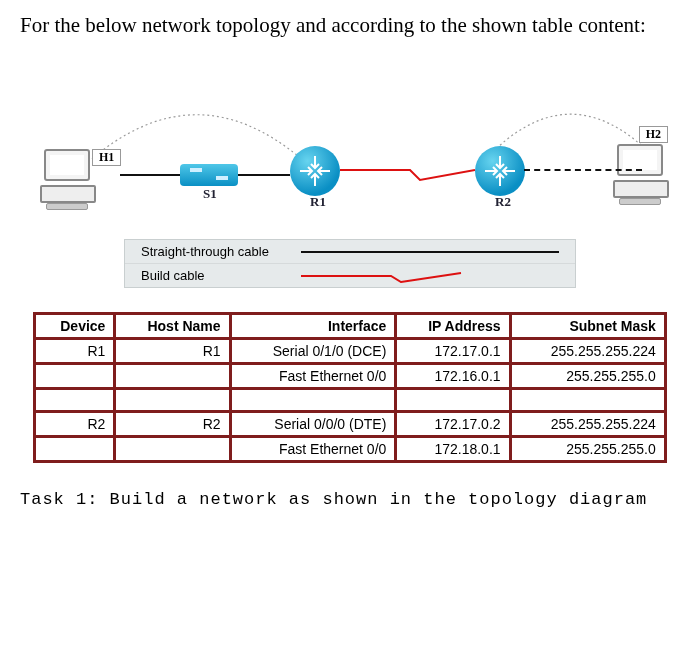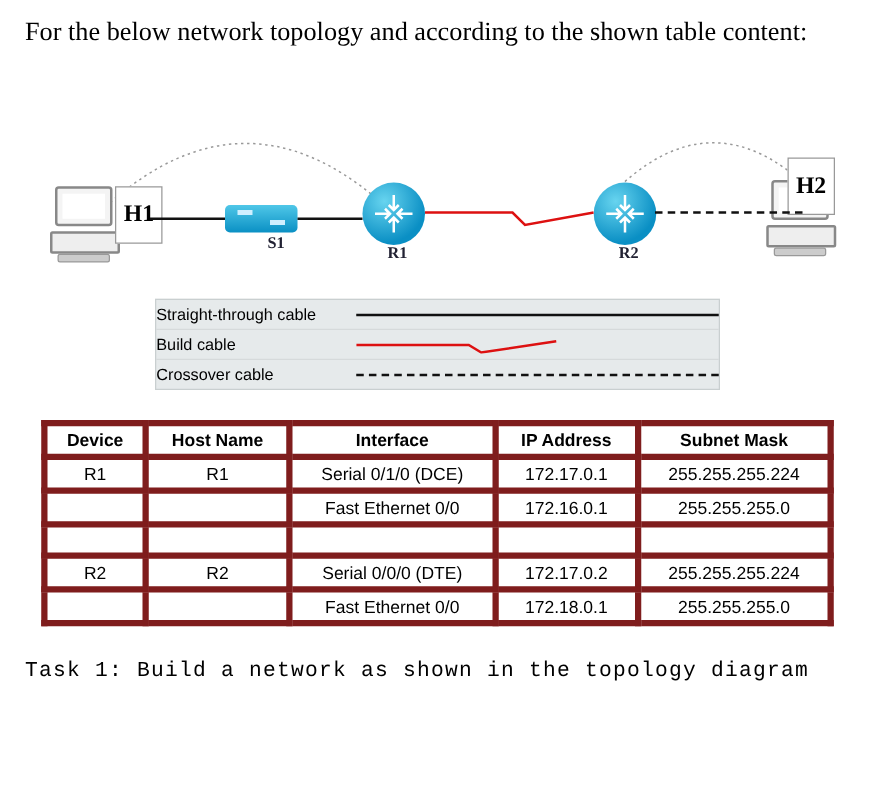--- a/index.html
+++ b/index.html
@@ -5,35 +5,35 @@
 body{margin:0;padding:12px 20px;font-family:Georgia,'Times New Roman',serif;color:#000;background:#fff;width:700px;box-sizing:border-box}
 .intro{font-size:21px;line-height:1.3;margin-bottom:15px}
 .diagram{position:relative;height:175px;margin:0 10px 10px}
 .solid{position:absolute;background:#111;height:1.5px}
 .dash{position:absolute;border-top:2px dashed #111;height:0}
 .host{position:absolute;width:52px;height:60px}
 .host .monitor{position:absolute;left:4px;top:0;width:42px;height:28px;border:2px solid #888;border-radius:3px;background:#f4f4f4}
 .host .screen{position:absolute;left:4px;top:4px;right:4px;bottom:4px;background:#fff}
 .host .base{position:absolute;left:0;top:36px;width:52px;height:14px;border:2px solid #888;border-radius:2px;background:#eee}
 .host .kb{position:absolute;left:6px;top:54px;width:40px;height:5px;background:#ccc;border:1px solid #999;border-radius:2px}
-.hostlbl{position:absolute;font-size:19px;font-weight:bold;background:#fff;border:1px solid #999;padding:11px 6px}
+.hostlbl{position:absolute;font-size:12px;font-weight:bold;background:#fff;border:1px solid #999;padding:0 6px}
 .switch{position:absolute;width:58px;height:22px;background:linear-gradient(#4fc7e8,#0a90c4);border-radius:4px}
 .switch::before,.switch::after{content:"";position:absolute;width:12px;height:4px;background:#cfefff;top:4px}
 .switch::before{left:10px}
 .switch::after{right:10px;top:12px}
 .router{position:absolute;width:50px;height:50px;border-radius:50%;background:radial-gradient(circle at 35% 30%,#67d4ef,#0a8fc4 70%)}
 .router svg{position:absolute;inset:0}
 .devlbl{position:absolute;font-size:13px;color:#223;font-weight:bold}
 .legend{margin:6px auto 24px;width:450px;background:#e6eaeb;border:1px solid #c9cfd0;font-family:Arial,sans-serif;font-size:13px}
-.legend-row{display:flex;align-items:center;padding:4px 0;border-top:1px solid #d6dadb}
+.legend-row{display:flex;align-items:center;padding:4px 16px;border-top:1px solid #d6dadb}
 .legend-row:first-child{border-top:none}
 .legend-name{flex:0 0 160px}
 .legend-sample{flex:1;height:10px;position:relative;display:flex;align-items:center}
 table.dev{border-collapse:collapse;width:96%;margin:0 2% 24px;font-family:Arial,sans-serif;font-size:14px}
-table.dev th,table.dev td{border:5px solid #7f1d1d;padding:3px 8px;text-align:center}
+table.dev th,table.dev td{border:3px solid #7f1d1d;padding:3px 8px;text-align:right}
 table.dev th{font-weight:bold;background:#fff}
 .blank td{height:14px}
 .task{font-family:'Courier New',monospace;font-size:17px;line-height:1.5;letter-spacing:1px}
 </style>
 </head>
 <body>
 
 <div class="intro">For the below network topology and according to the shown table content:</div>
 
 <div class="diagram">
@@ -54,21 +54,21 @@
   <div class="host" style="right:5px;top:90px">
     <div class="monitor">
         <div class="screen"></div>
       </div>
       <div class="base"></div>
       <div class="kb"></div>
   </div>
   <div class="hostlbl" style="right:2px;top:72px">H2</div>
 
   <div class="switch" style="left:150px;top:110px"></div>
-  <div class="devlbl" style="left:184px;top:132px">S1</div>
+  <div class="devlbl" style="left:173px;top:132px">S1</div>
 
   <div class="router" style="left:260px;top:92px">
     <svg viewBox="0 0 50 50">
         <g stroke="#fff" stroke-width="2" fill="none">
           <path d="M10 25 L22 25 M18 21 L22 25 L18 29"></path>
           <path d="M40 25 L28 25 M32 21 L28 25 L32 29"></path>
           <path d="M25 10 L25 22 M21 18 L25 22 L29 18"></path>
           <path d="M25 40 L25 28 M21 32 L25 28 L29 32"></path>
         </g>
       </svg>
@@ -100,26 +100,20 @@
     <div class="legend-sample">
         <div style="height:2px;background:#111;width:100%"></div>
       </div>
   </div>
   <div class="legend-row">
     <div class="legend-name">Build cable</div>
     <div class="legend-sample">
         <svg width="100%" height="14">
           <polyline points="0,7 90,7 100,13 160,4" stroke="#d11" stroke-width="2" fill="none"></polyline>
         </svg>
-      </div>
-  </div>
-  <div class="legend-row">
-    <div class="legend-name">Crossover cable</div>
-    <div class="legend-sample">
-        <div style="border-top:2px dashed #111;width:100%"></div>
       </div>
   </div>
 </div>
 
 <table class="dev">
   <tbody>
       <tr>
     <th>Device</th>
     <th>Host Name</th>
     <th>Interface</th>

